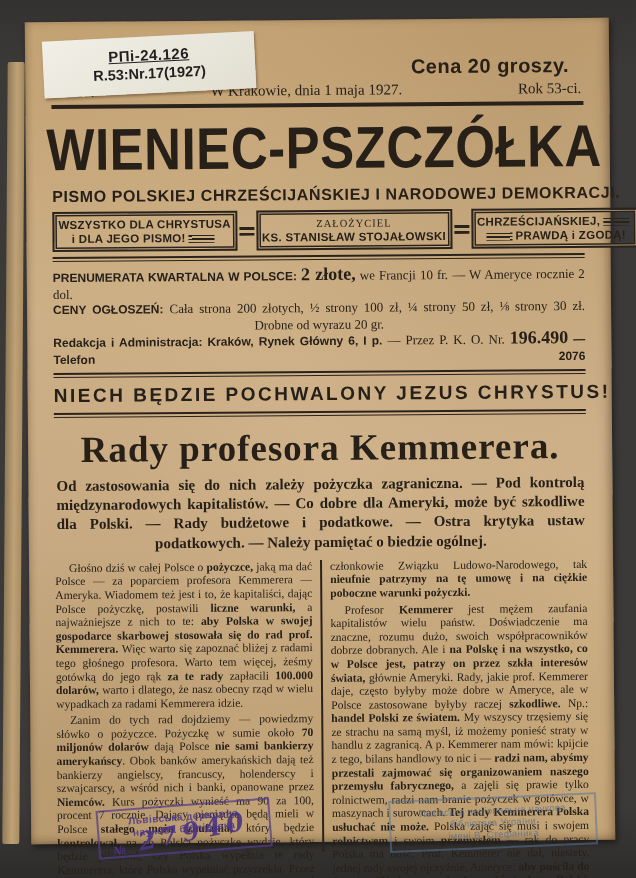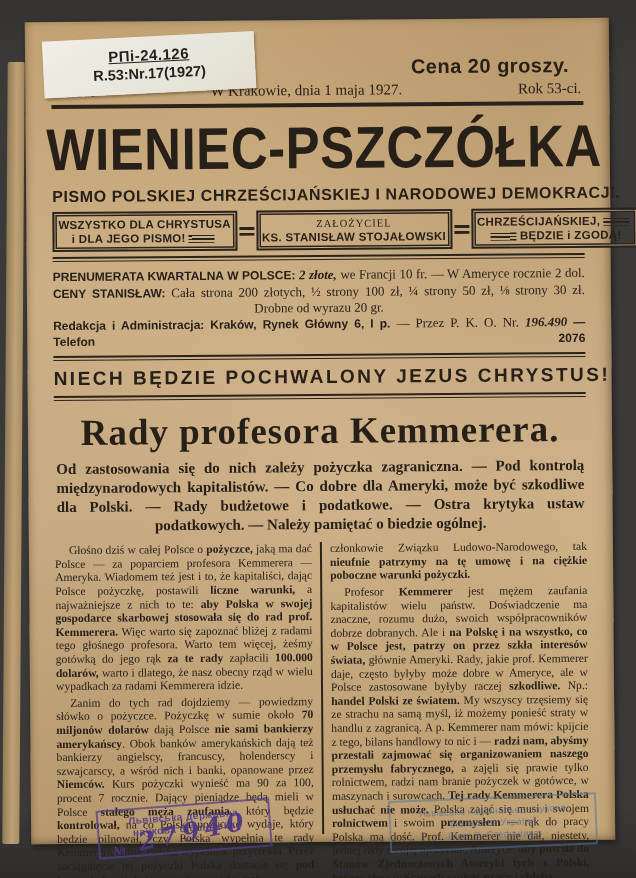--- a/index.html
+++ b/index.html
@@ -55,21 +55,21 @@
   .hdr-box .b-serif{font-family:"Liberation Serif",serif;font-size:10.5px;letter-spacing:1px;}
   .bars{display:inline-block;width:26px;height:8px;vertical-align:middle;margin:0 3px;
     background:repeating-linear-gradient(180deg,#2a231c 0 1.5px,transparent 1.5px 3.5px);}
   .connector{width:15px;align-self:center;height:9px;margin:0 2px;flex:0 0 15px;
     background:repeating-linear-gradient(180deg,#2a231c 0 3px,transparent 3px 6px);}
   
   .subs{margin-top:7px;font-size:13px;line-height:15.5px;}
   .subs p{margin:0;text-align:justify;text-align-last:justify;}
   .subs .center{text-align:center;text-align-last:center;}
   .subs .lbl{font-family:"Liberation Sans",sans-serif;font-weight:bold;font-size:12px;}
-  .subs .big{font-weight:bold;font-size:13px;font-style:italic;}
+  .subs .big{font-weight:bold;font-size:18px;}
   .rule-mid{margin-top:5px;}
   .motto{text-align:center;font-family:"Liberation Sans",sans-serif;font-weight:bold;
     font-size:19px;letter-spacing:2.5px;margin:7px 0 6px;white-space:nowrap;}
   
   .headline{text-align:center;font-weight:bold;font-size:37px;letter-spacing:1px;
     margin:10px 0 6px;}
   .lead{font-weight:bold;font-size:15px;line-height:1.28;text-align:justify;
     text-align-last:center;margin:0 2px 8px;}
   .cols{display:flex;gap:18px;position:relative;margin-top:4px;}
   .col{flex:1;font-size:11.6px;line-height:13.6px;text-align:justify;}
@@ -131,34 +131,34 @@
         <div class="b-bold"><span>i DLA JEGO PISMO!</span><span class="bars"></span></div>
       </div>
       <div class="connector"></div>
       <div class="hdr-box">
         <div class="b-serif">ZAŁOŻYCIEL</div>
         <div class="b-bold">KS. STANISŁAW STOJAŁOWSKI</div>
       </div>
       <div class="connector"></div>
       <div class="hdr-box">
         <div class="b-bold"><span>CHRZEŚCIJAŃSKIEJ,</span><span class="bars"></span></div>
-        <div class="b-bold"><span class="bars"></span><span>BĘDZIE i ZGODĄ!</span></div>
+        <div class="b-bold"><span class="bars"></span><span>PRAWDĄ i ZGODĄ!</span></div>
       </div>
     </div>
 
     <div class="rule-double rule-mid"></div>
 
     <div class="subs">
       <p>
         <span class="lbl">PRENUMERATA KWARTALNA W POLSCE:</span>
         <span class="big">2 złote,</span>
         <span>we Francji 10 fr. — W Ameryce rocznie 2 dol.</span>
       </p>
       <p>
-        <span class="lbl">CENY STANISŁAW:</span>
+        <span class="lbl">CENY OGŁOSZEŃ:</span>
         <span>Cała strona 200 złotych, ½ strony 100 zł, ¼ strony 50 zł, ⅛ strony 30 zł.</span>
       </p>
       <p class="center">Drobne od wyrazu 20 gr.</p>
       <p>
         <span class="lbl">Redakcja i Administracja:</span>
         <span class="lbl">Kraków, Rynek Główny 6, I p.</span>
         <span>— Przez P. K. O. Nr.</span>
         <span class="big">196.490</span>
         <span class="lbl">— Telefon 2076</span>
       </p>

